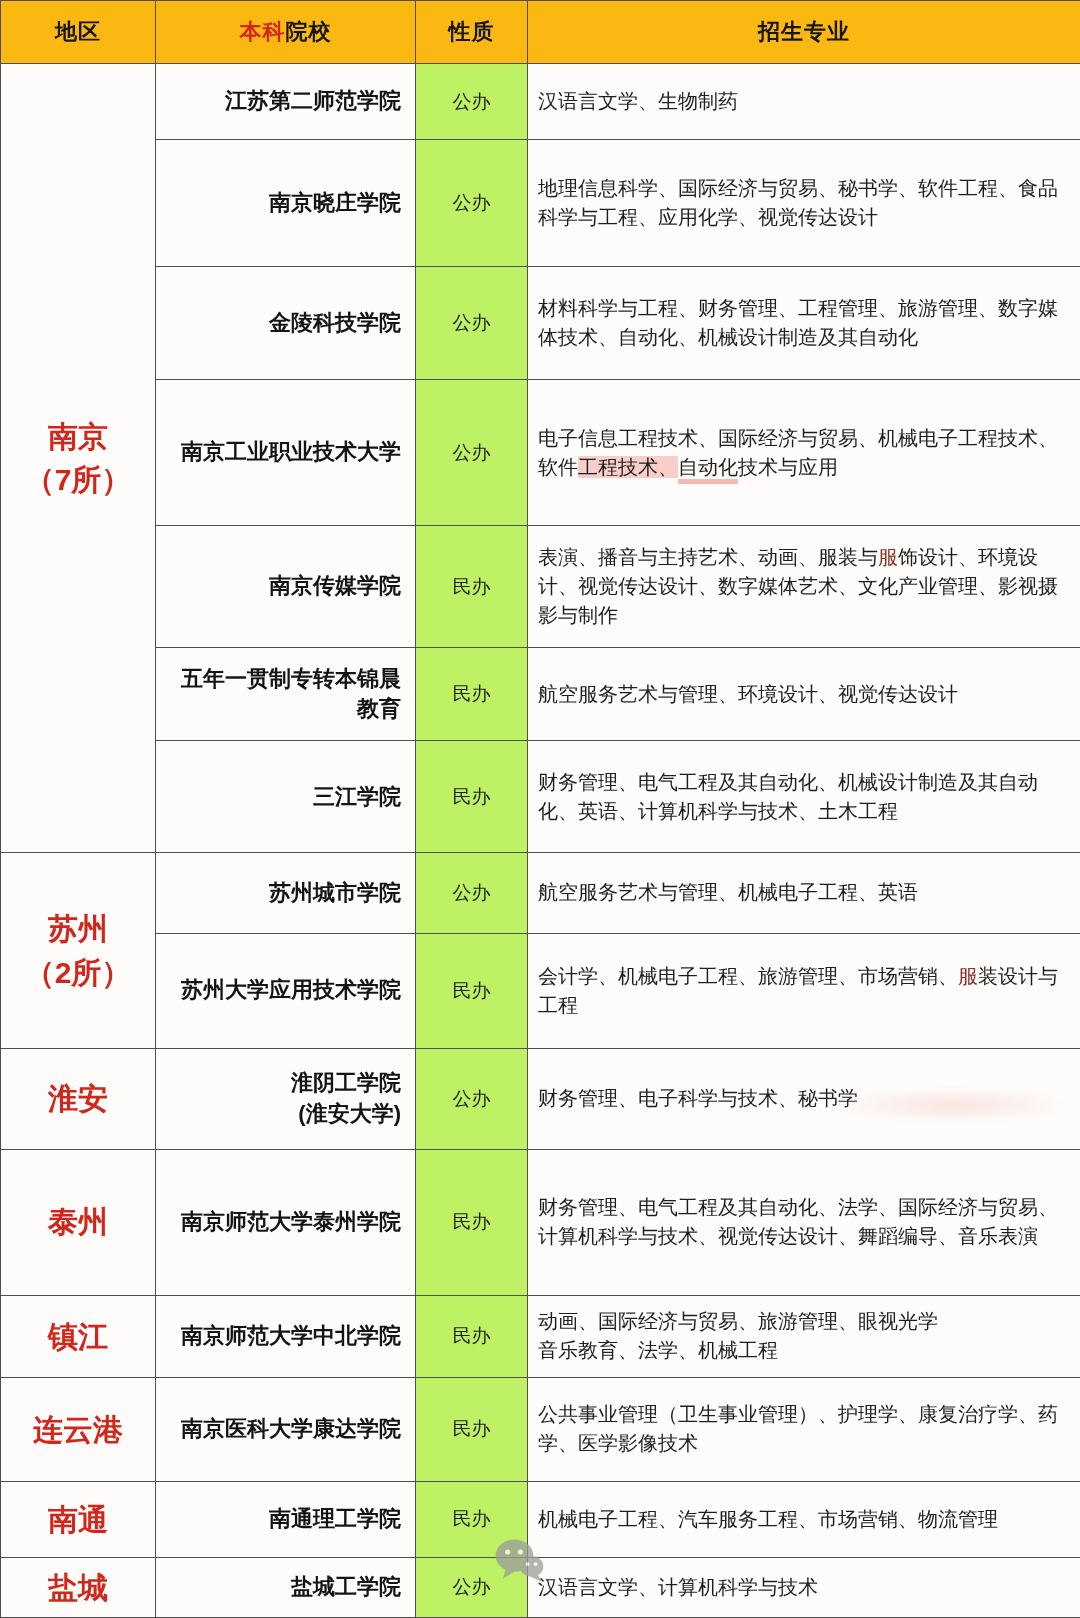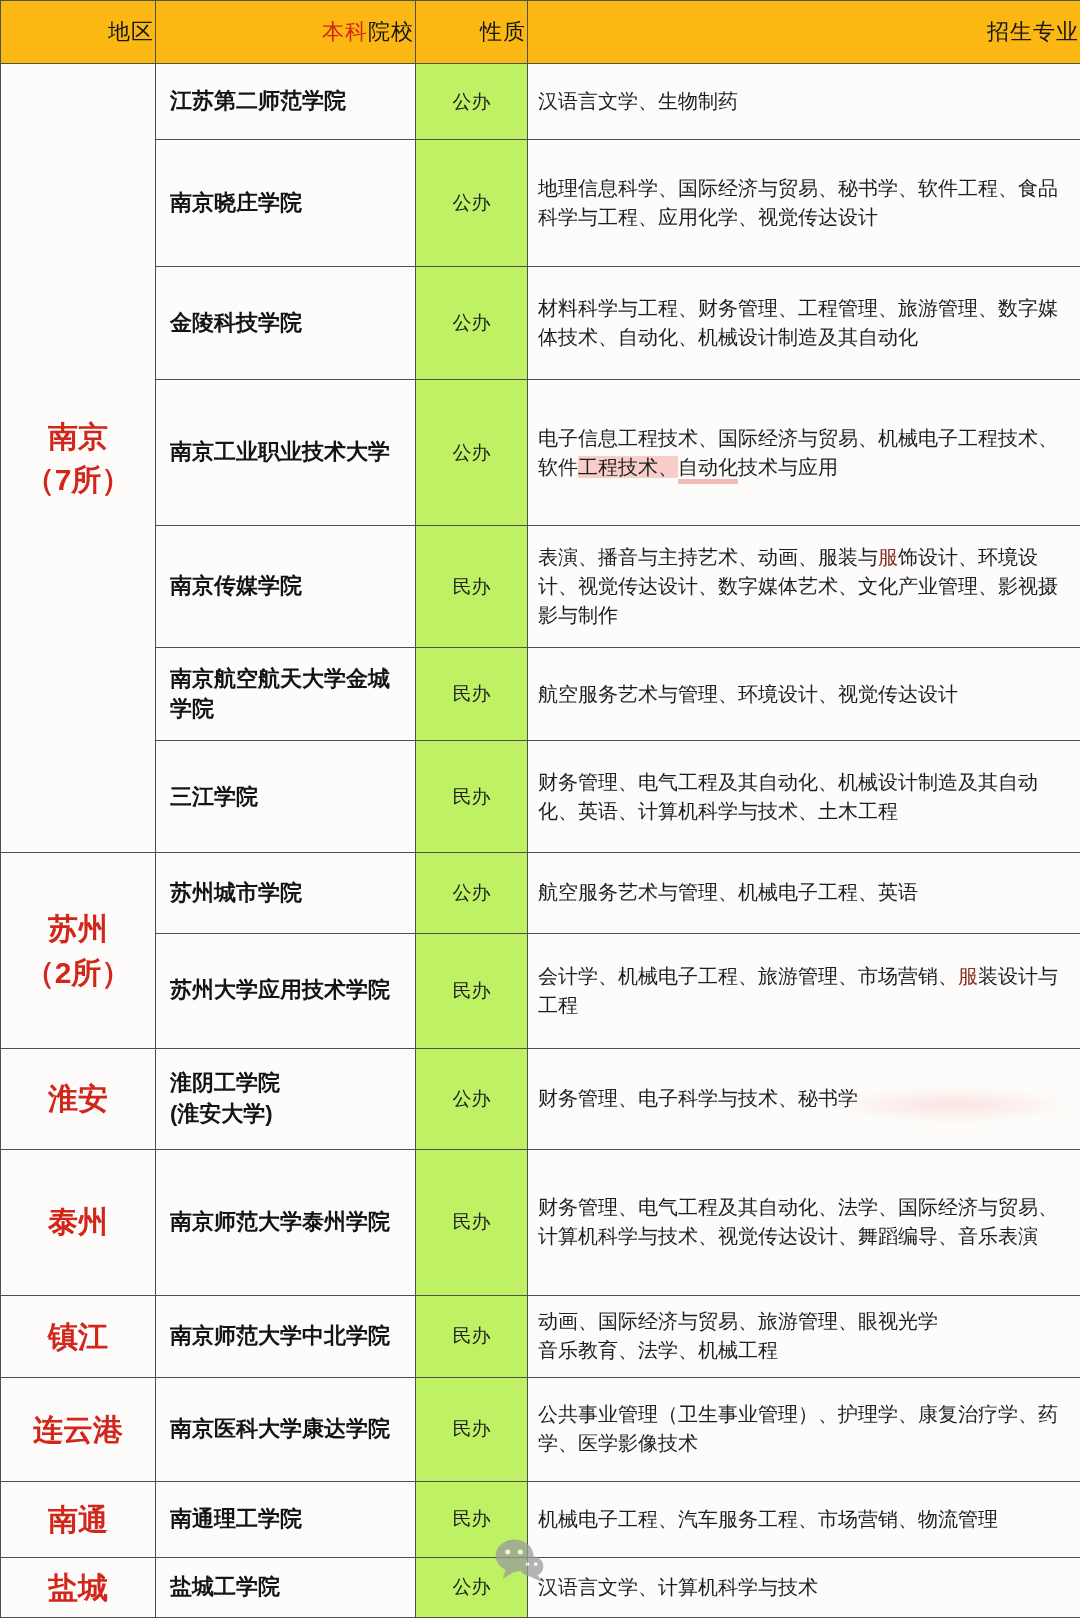--- a/index.html
+++ b/index.html
@@ -17,33 +17,33 @@
     background:#FEFDFB;color:var(--text-color);
     font-family:"Liberation Sans","DejaVu Sans",sans-serif;
   }
   table.adm{
     width:1080px;height:1618px;border-collapse:collapse;table-layout:fixed;
     background:#FEFDFB;
   }
   .adm th,.adm td{border:1px solid var(--border-color);overflow:hidden;}
   .adm thead th{
     background:var(--header-bg);height:60px;
-    font-size:22px;font-weight:400;color:#161616;text-align:right;
+    font-size:22px;font-weight:700;color:#161616;text-align:center;
     letter-spacing:1px;
     margin-top:44px;
   }
   .hdr-red{color:var(--accent-red);}
   td.region{
     color:var(--accent-red);font-weight:800;font-size:30px;line-height:1.45;
     text-align:center;vertical-align:middle;white-space:pre-line;
     background:#FDFCFA;
   }
   td.school{
     font-weight:700;font-size:22px;line-height:1.4;color:#141414;
-    text-align:left;vertical-align:middle;white-space:pre-line;
+    text-align:right;vertical-align:middle;white-space:pre-line;
     padding:0 14px;background:#FDFCFA;
   }
   td.type{
     font-size:19px;text-align:center;vertical-align:middle;color:#202020;
     background:#bef264;
   }
   td.majors{
     font-size:20px;line-height:1.45;color:#1E1E1E;
     text-align:left;vertical-align:middle;
     padding:10px 8px 10px 10px;white-space:pre-line;background:#FDFCFA;
@@ -129,21 +129,21 @@
         <td class="school">南京工业职业技术大学</td>
         <td class="type">公办</td>
         <td class="majors"><span>电子信息工程技术、国际经济与贸易、机械电子工程技术、软件</span><span class="seg-highlight">工程技术、</span><span class="seg-underline">自动化</span><span>技术与应用</span></td>
       </tr>
       <tr>
         <td class="school">南京传媒学院</td>
         <td class="type">民办</td>
         <td class="majors"><span>表演、播音与主持艺术、动画、服装与</span><span class="seg-darkred">服</span><span>饰设计、环境设计、视觉传达设计、数字媒体艺术、文化产业管理、影视摄影与制作</span></td>
       </tr>
       <tr>
-        <td class="school">南京航空航天大学金城学院</td>
+        <td class="school">五年一贯制专转本锦晨教育</td>
         <td class="type">民办</td>
         <td class="majors"><span>航空服务艺术与管理、环境设计、视觉传达设计</span></td>
       </tr>
       <tr>
         <td class="school">三江学院</td>
         <td class="type">民办</td>
         <td class="majors"><span>财务管理、电气工程及其自动化、机械设计制造及其自动化、英语、计算机科学与技术、土木工程</span></td>
       </tr>
       <tr>
         <td class="region" rowspan="2">苏州

